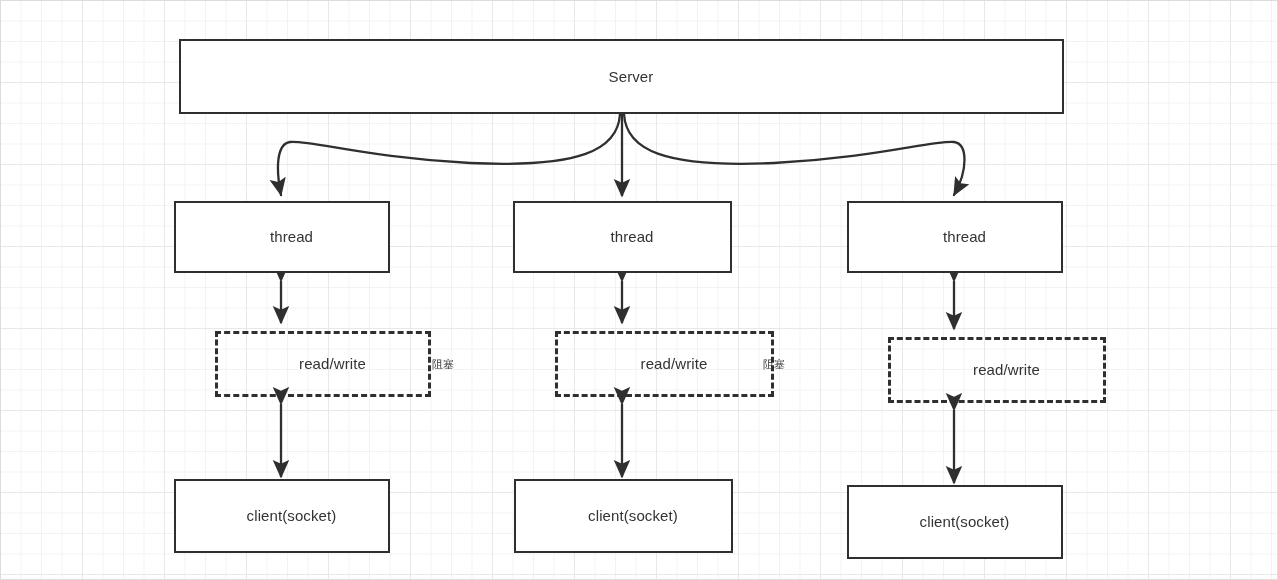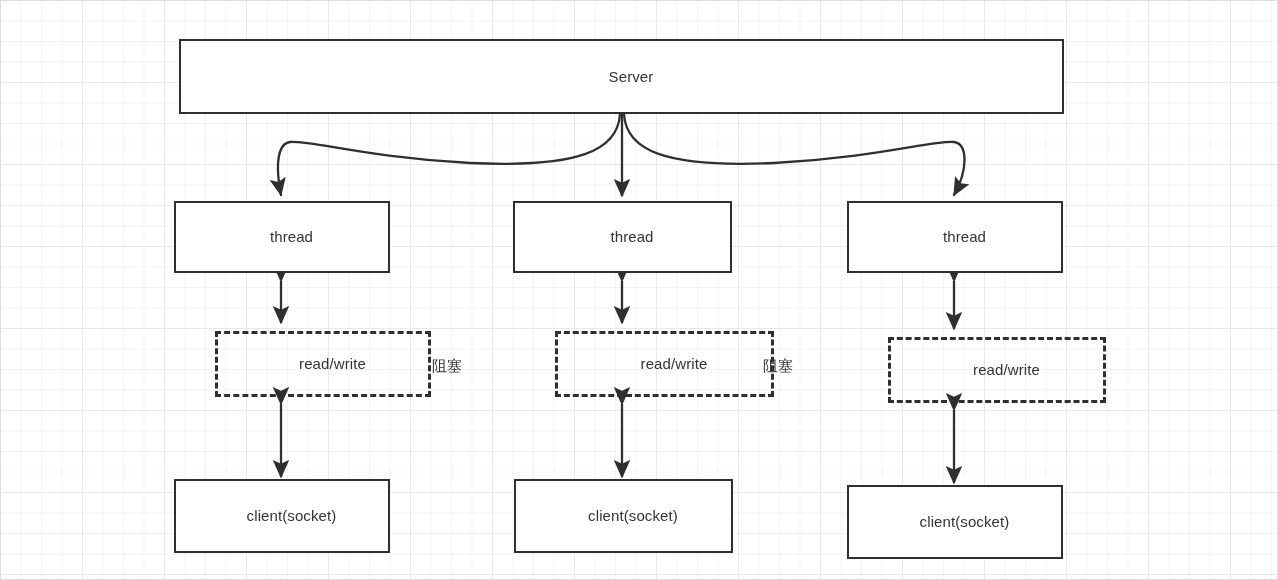--- a/index.html
+++ b/index.html
@@ -52,21 +52,21 @@
     border: 2.5px solid #2f2f2f;
   }
   .node.dashed {
     border: 3px dashed #2f2f2f;
     background: transparent;
     margin-left: 41px;
   }
   .cjk-label {
     position: absolute;
     color: #333333;
-    font-size: 15px;
+    font-size: 11px;
     white-space: nowrap;
   }
   svg.overlay {
     position: absolute;
     left: 0;
     top: 0;
     width: 1278px;
     height: 580px;
     pointer-events: none;
     overflow: visible;

